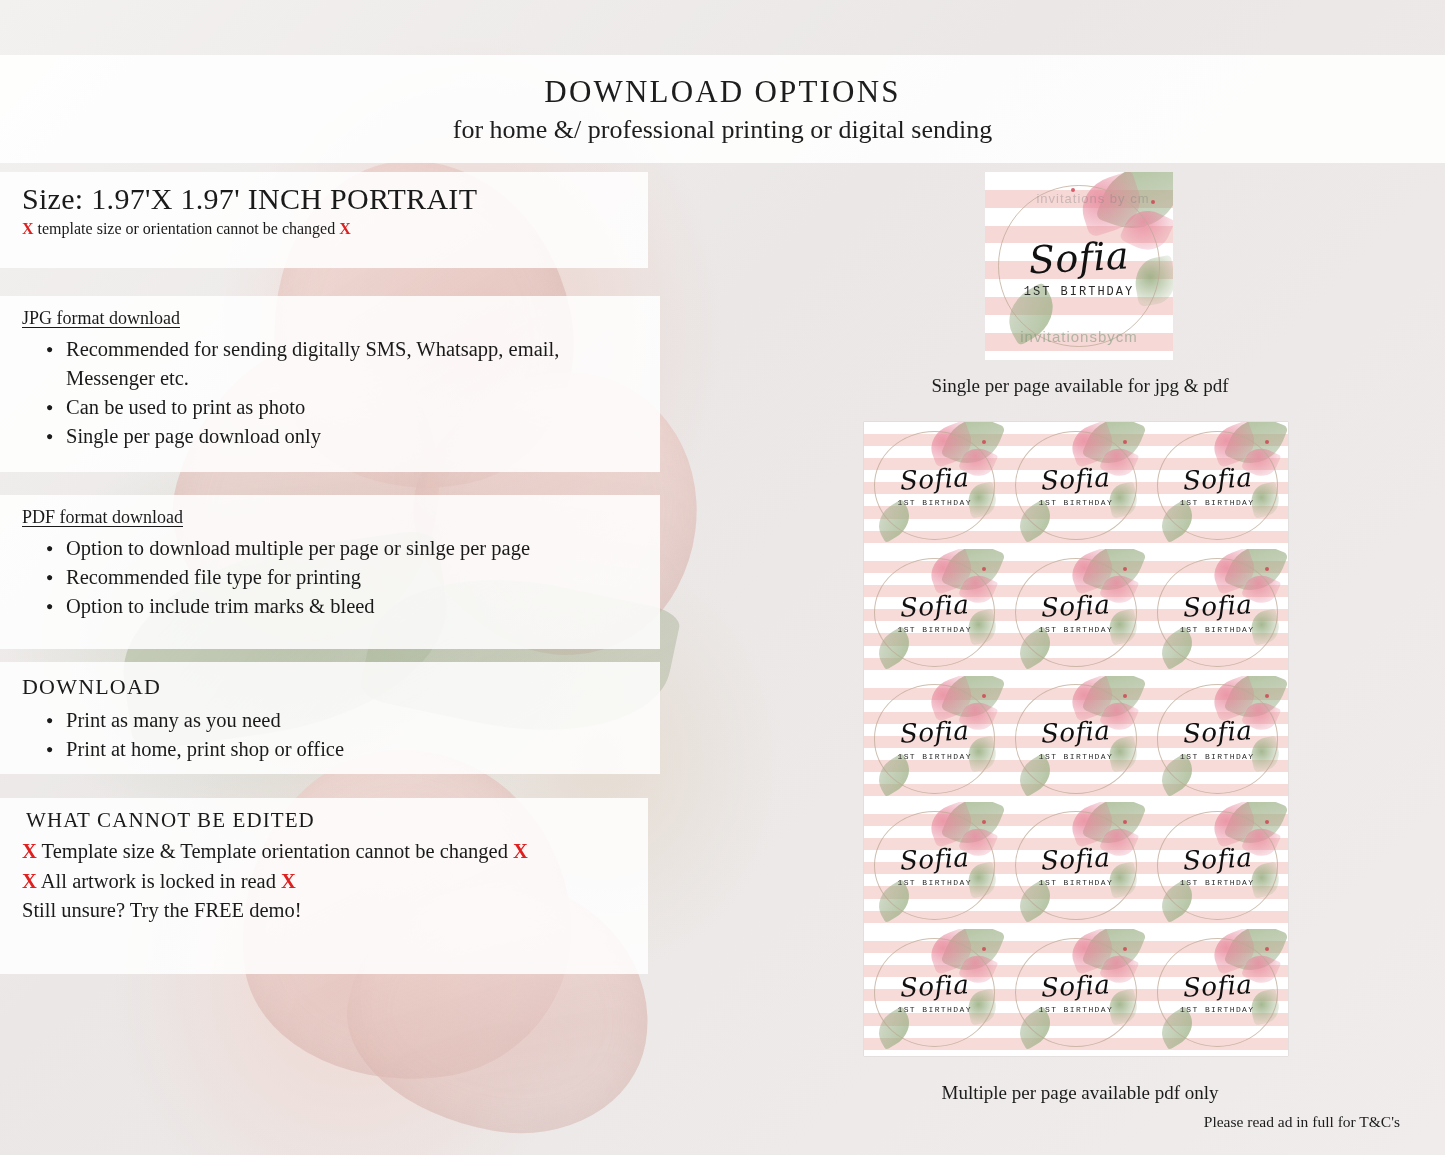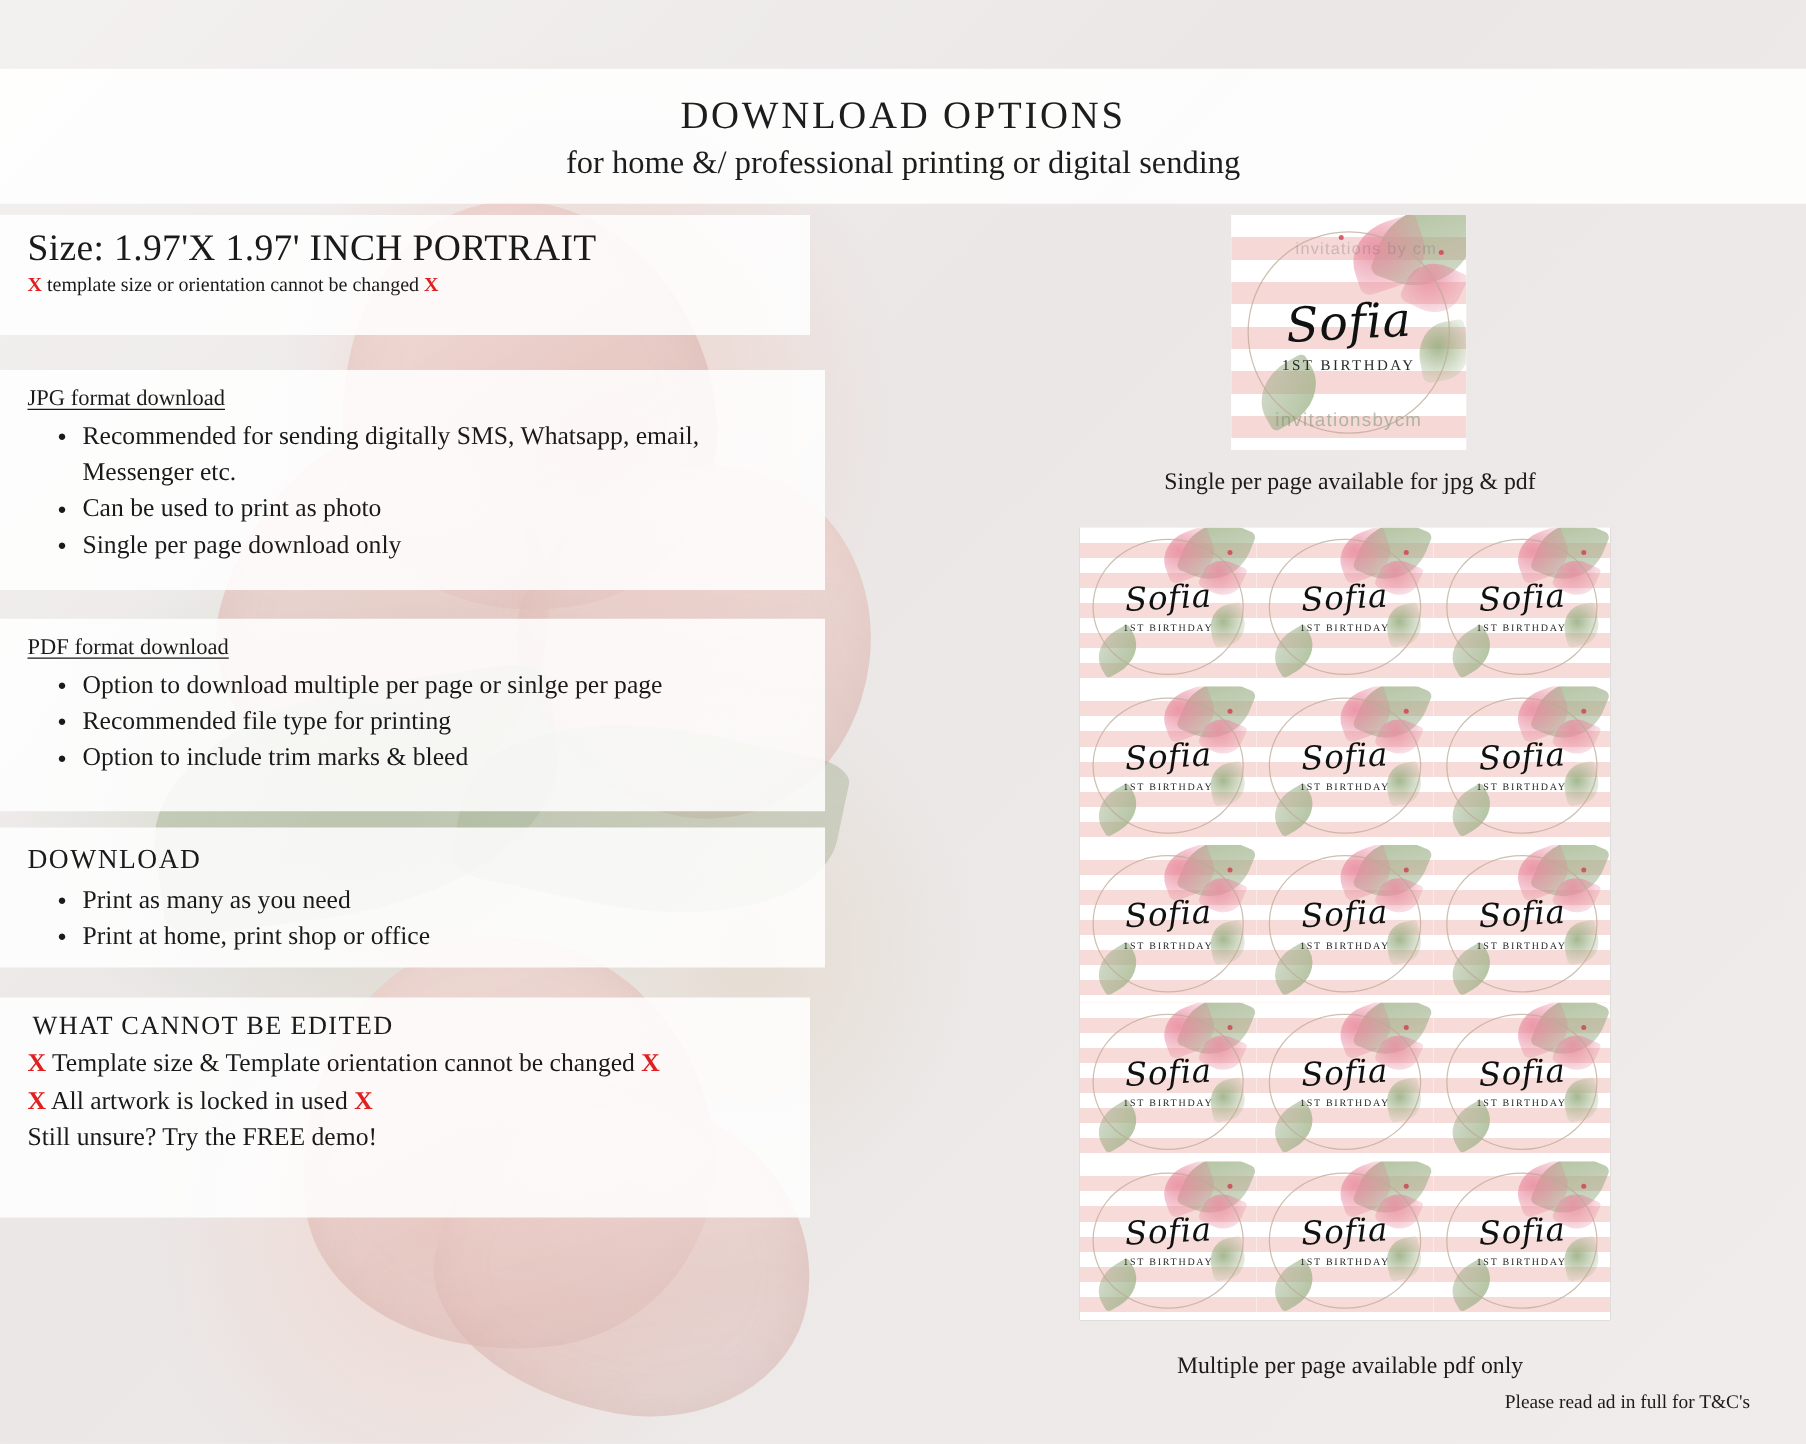--- a/index.html
+++ b/index.html
@@ -219,21 +219,21 @@
     font-family: "DejaVu Serif", serif;
     font-style: italic;
     color: #111;
     letter-spacing: 0.5px;
     transform: rotate(-3deg);
   }
   .occasion {
     position: absolute;
     left: 0; right: 0;
     text-align: center;
-    font-family: Liberation Serif, serif;
+    font-family: Liberation Mono, monospace;
     color: #2a2a2a;
   }
   
   .single-tag .name { font-size: 38px; top: 34%; }
   .single-tag .occasion { font-size: 12px; letter-spacing: 2px; top: 60%; }
   
   .cell .name { font-size: 26px; top: 33%; }
   .cell .occasion { font-size: 8px; letter-spacing: 1.4px; top: 60%; }
 
   
@@ -331,21 +331,21 @@
 
 <div class="block edit-block">
   <div class="edit-title">WHAT CANNOT BE EDITED</div>
   <div class="edit-line">
     <span class="x-mark">X</span>
     <span>Template size &amp; Template orientation cannot be changed</span>
     <span class="x-mark">X</span>
   </div>
   <div class="edit-line">
     <span class="x-mark">X</span>
-    <span>All artwork is locked in used</span>
+    <span>All artwork is locked in read</span>
     <span class="x-mark">X</span>
   </div>
   <div class="edit-line">Still unsure? Try the FREE demo!</div>
 </div>
 
 <div class="single-tag">
   <div class="sticker">
     <div class="fl leaf" style="left:120px; top:-10px; width:70px; height:70px; transform:rotate(20deg);"></div>
     <div class="fl pink" style="left:96px; top:6px; width:60px; height:52px; transform:rotate(-18deg);"></div>
     <div class="fl pink" style="left:140px; top:38px; width:44px; height:40px; transform:rotate(25deg);"></div>

